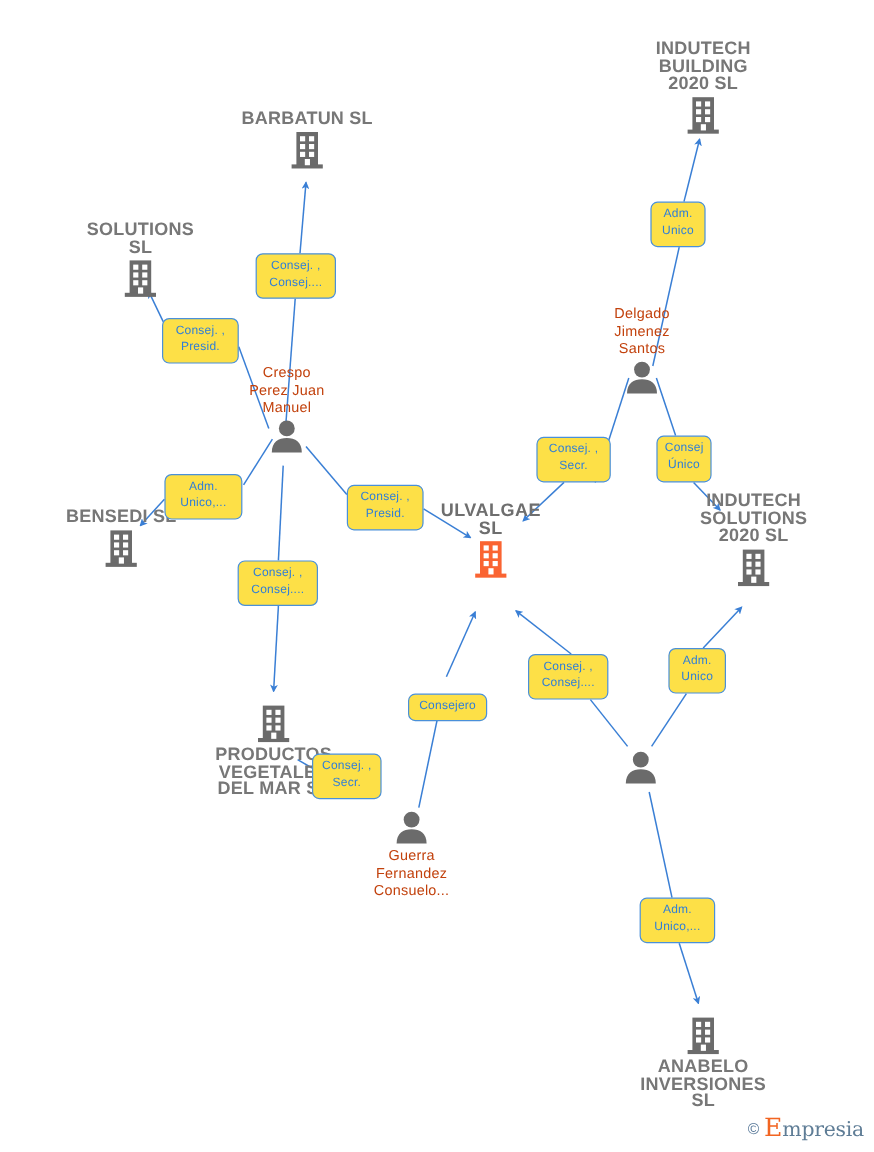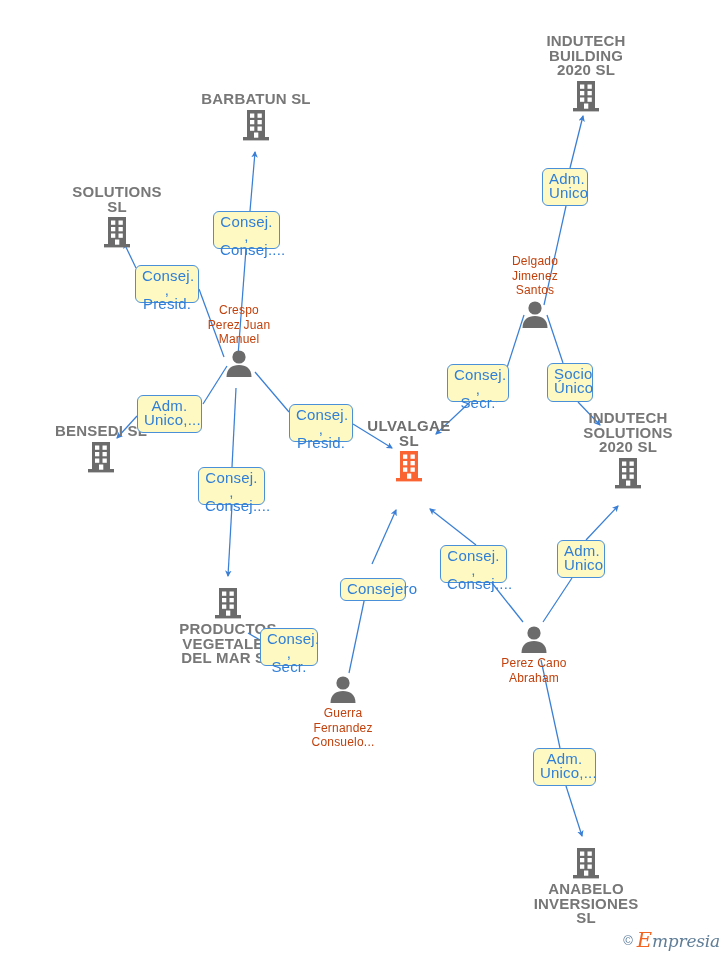--- a/index.html
+++ b/index.html
@@ -58,23 +58,23 @@
     display: block;
     margin: 1px auto 0 auto;
   }
   .node.label-below .node-icon { margin-bottom: 2px; }
 
   
   .relbox {
     position: absolute;
     border: 1.3px solid #4a90d9;
     border-radius: 6px;
-    background: #fef9c3;
+    background: #fde047;
     color: #2f7ed8;
-    font-size: 15px;
+    font-size: 10px;
     line-height: 14px;
     text-align: center;
     padding: 3px 6px 4px 6px;
     box-sizing: border-box;
     white-space: pre-line;
     letter-spacing: 0.2px;
   }
 
   
   #watermark {
@@ -86,21 +86,20 @@
     gap: 4px;
     font-size: 15px;
     color: #5a7a9a;
   }
   #watermark .wm-c {
     font-size: 13px;
     color: #5a7a9a;
   }
   #watermark .wm-brand {
     font-family: "DejaVu Serif", serif;
-    font-style: italic;
     font-size: 17px;
     color: #5f7d96;
     letter-spacing: -0.2px;
   }
   #watermark .wm-brand .wm-e {
     color: #f26522;
     font-size: 21px;
   }
 </style>
 </head>
@@ -300,22 +299,20 @@
     <div class="node-label company">PRODUCTOS
 VEGETALES
 DEL MAR  SL</div>
   </div>
 
   <div class="node label-below" style="left:534px; top:623px;">
     <svg class="node-icon" width="30" height="30" viewBox="0 0 30 30">
       <circle cx="15" cy="9" r="6.6" fill="#6b6b6b"></circle>
       <path d="M 2.5 29 C 2.5 20.5 8 17 15 17 C 22 17 27.5 20.5 27.5 29 Z" fill="#6b6b6b"></path>
     </svg>
-    <div class="node-label person">Perez Cano
-Abraham</div>
   </div>
 
   <div class="node label-below" style="left:343px; top:673px;">
     <svg class="node-icon" width="30" height="30" viewBox="0 0 30 30">
       <circle cx="15" cy="9" r="6.6" fill="#6b6b6b"></circle>
       <path d="M 2.5 29 C 2.5 20.5 8 17 15 17 C 22 17 27.5 20.5 27.5 29 Z" fill="#6b6b6b"></path>
     </svg>
     <div class="node-label person">Guerra
 Fernandez
 Consuelo...</div>
@@ -351,21 +348,21 @@
 
   <div class="relbox" style="left:137px; top:395px; width:65px; height:38px;">Adm.
 Unico,...</div>
 
   <div class="relbox" style="left:289px; top:404px; width:64px; height:38px;">Consej. ,
 Presid.</div>
 
   <div class="relbox" style="left:447px; top:364px; width:62px; height:38px;">Consej. ,
 Secr.</div>
 
-  <div class="relbox" style="left:547px; top:363px; width:46px; height:39px;">Socio
+  <div class="relbox" style="left:547px; top:363px; width:46px; height:39px;">Consej
 Único</div>
 
   <div class="relbox" style="left:198px; top:467px; width:67px; height:38px;">Consej. ,
 Consej....</div>
 
   <div class="relbox" style="left:260px; top:628px; width:58px; height:38px;">Consej. ,
 Secr.</div>
 
   <div class="relbox" style="left:340px; top:564px; width:66px; height:23px; padding-top:3px;margin-top:14px;">Consejero</div>
 

